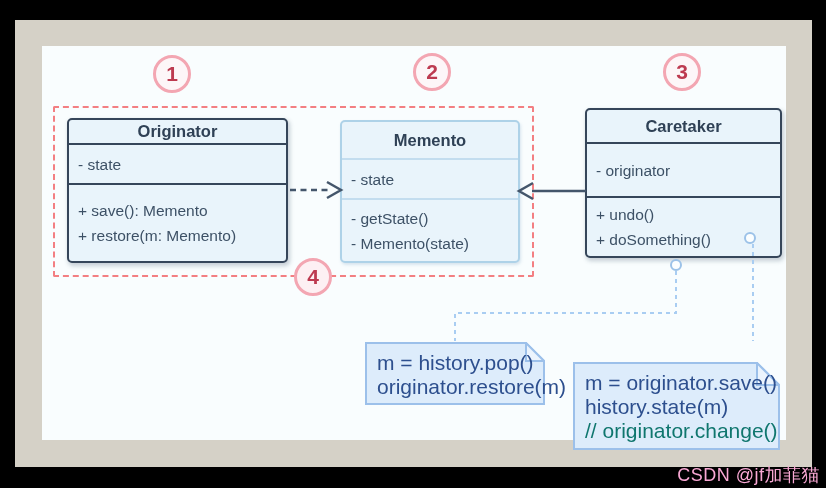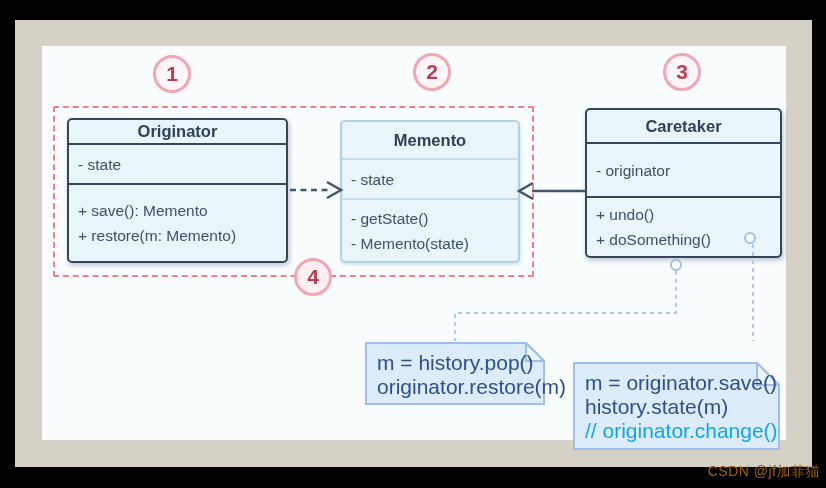--- a/index.html
+++ b/index.html
@@ -53,27 +53,27 @@
   .caretaker .methods{flex:1;}
 
   
   .overlay{position:absolute;left:0;top:0;width:826px;height:488px;z-index:5;pointer-events:none;}
 
   
   .note{position:absolute;z-index:5;}
   .note svg{position:absolute;left:0;top:0;}
   .note .txt{position:relative;color:#2d4f8e;font-size:21px;padding:9px 0 0 12px;white-space:nowrap;}
   .note .txt div{line-height:23.5px;}
-  .note .comment{color:#0ea5e9;}
+  .note .comment{color:#0f766e;}
   .note-undo{left:365px;top:342px;width:180px;height:63px;}
   .note-save{left:573px;top:342px;width:207px;height:109px;margin-top:20px;}
   .note-save .txt div{line-height:24px;}
 
   
-  .watermark{position:absolute;right:6px;top:463px;z-index:7;color:#a16207;font-size:14px;
+  .watermark{position:absolute;right:6px;top:463px;z-index:7;color:#f9a8d4;font-size:18px;
     letter-spacing:.5px;}
 </style>
 </head>
 <body>
 
 <div class="frame"></div>
 <div class="panel"></div>
 
 <div class="region"></div>
 

